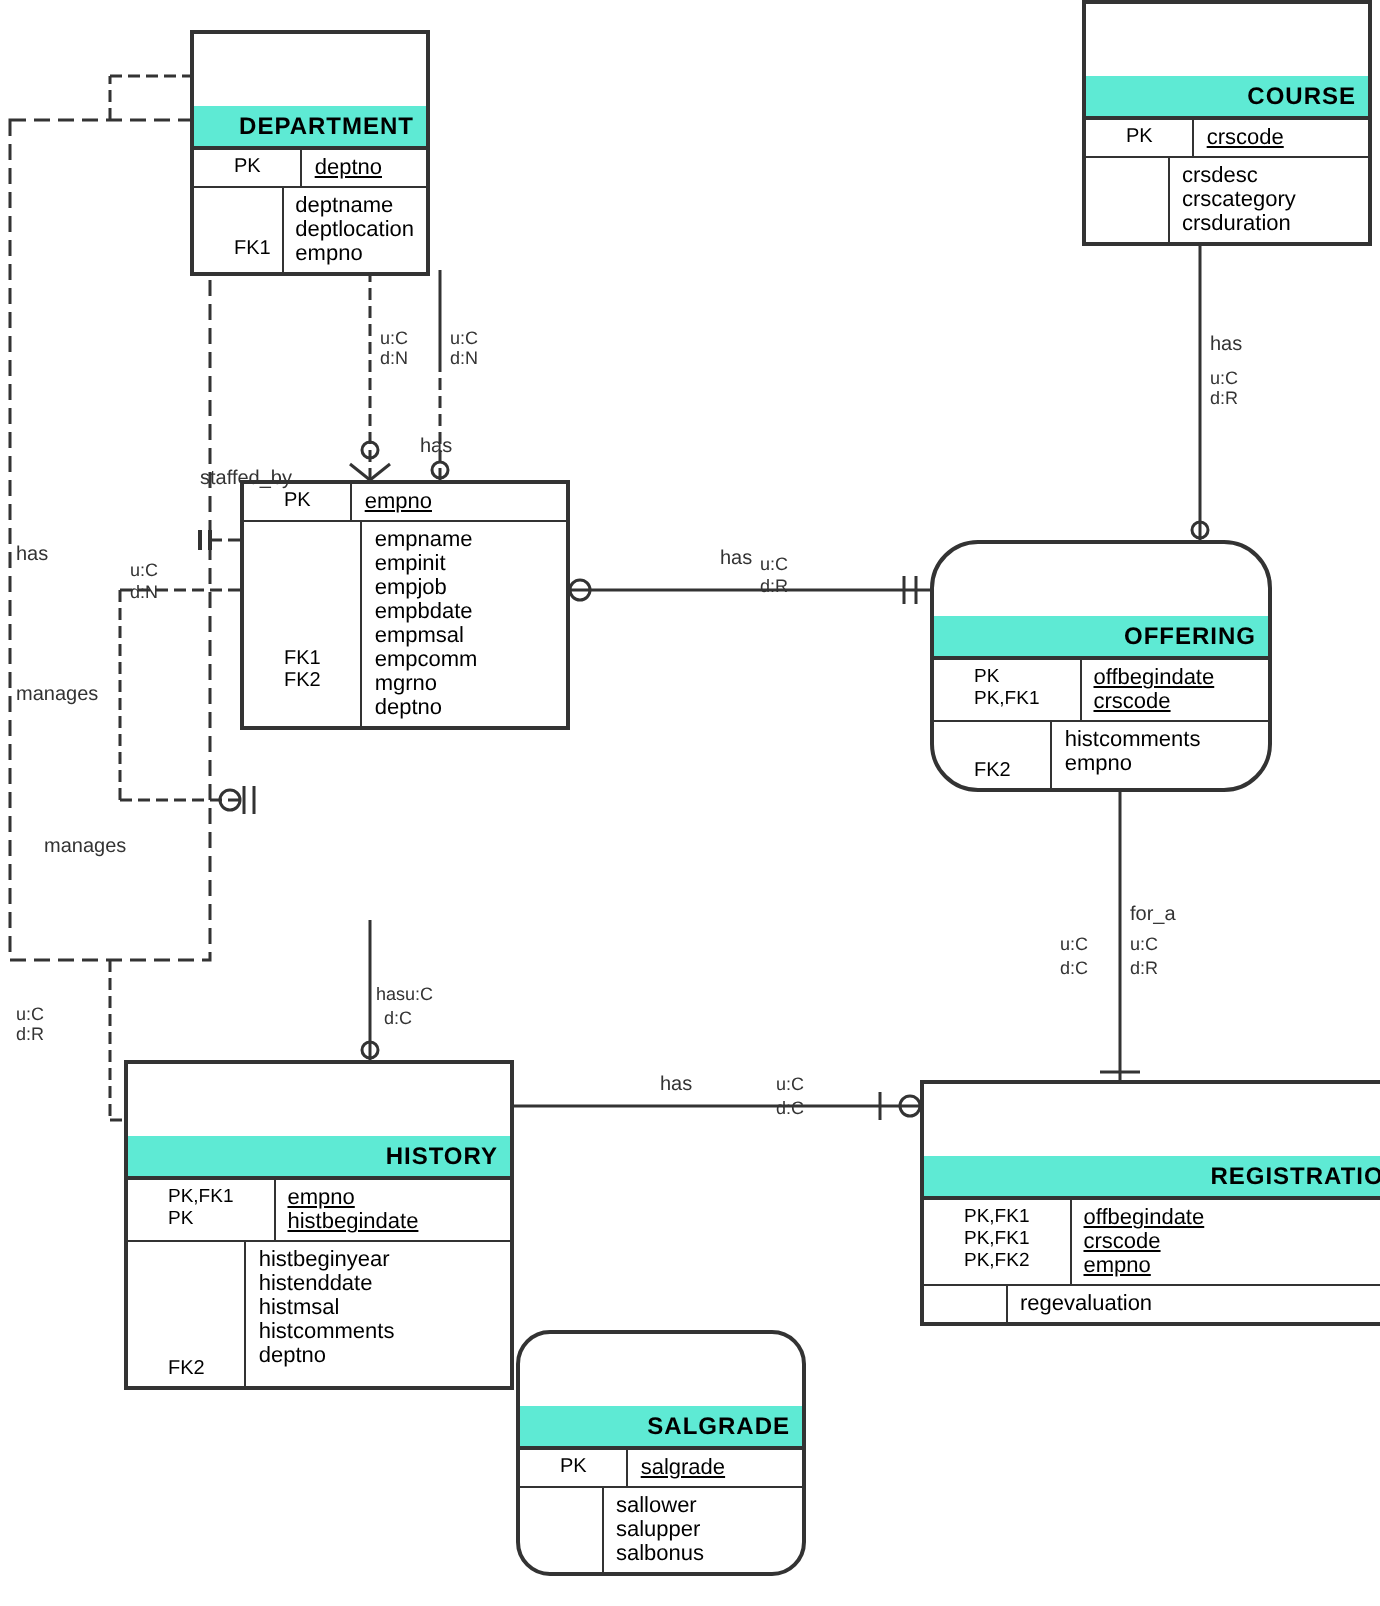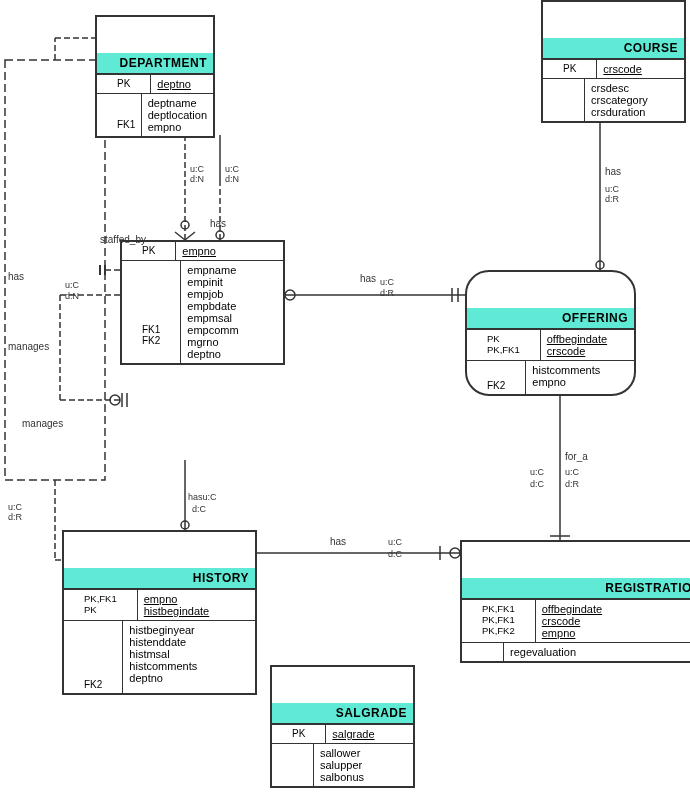--- a/index.html
+++ b/index.html
@@ -299,21 +299,21 @@
       </div>
     </div>
     <div class="entity-body">
       <div class="entity-pk-col"></div>
       <div class="entity-attr-col">
         <span class="attr-name">regevaluation</span>
       </div>
     </div>
   </div>
 
-  <div class="entity" style="left:270px; top:665px; width:145px;">
+  <div class="entity" style="left:258px; top:665px; width:145px;border-radius:17px;">
     <div class="entity-header">SALGRADE</div>
     <div class="entity-body pk-section">
       <div class="entity-pk-col">PK</div>
       <div class="entity-attr-col">
         <span class="attr-underline">salgrade</span>
       </div>
     </div>
     <div class="entity-body">
       <div class="entity-pk-col"></div>
       <div class="entity-attr-col">

